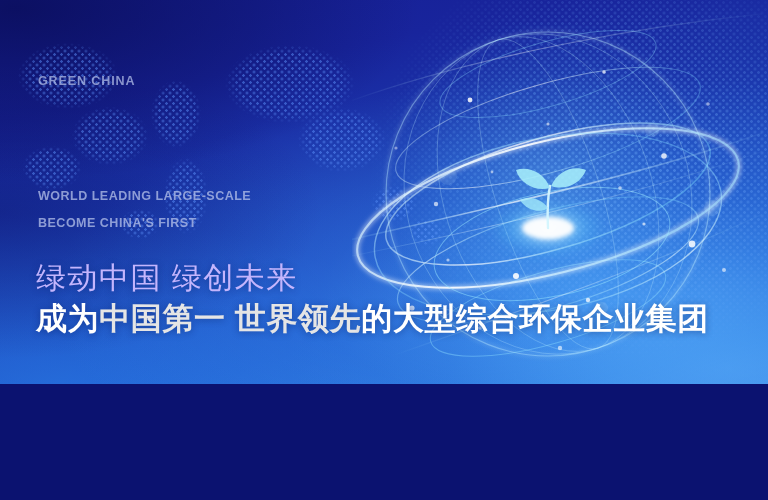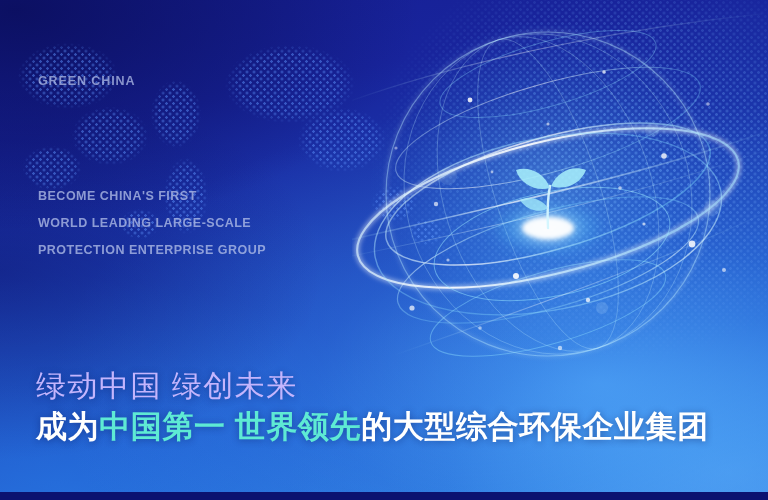--- a/index.html
+++ b/index.html
@@ -7,21 +7,21 @@
     padding: 0;
     background: #0b1270;
   }
   body {
     font-family: "Liberation Sans", sans-serif;
   }
 
   #banner {
     position: relative;
     width: 768px;
-    height: 492px;
+    height: 384px;
     overflow: hidden;
     background: #1a2aa0;
   }
 
   
   .layer {
     position: absolute;
     inset: 0;
     pointer-events: none;
   }
@@ -151,21 +151,21 @@
   }
   .headline .hl-2 {
     font-size: 31px;
     font-weight: bold;
     color: #ffffff;
     letter-spacing: 0.6px;
     line-height: 42px;
     white-space: nowrap;
     text-shadow: 0 1px 7px rgba(8,24,90,0.45);
   }
-  .headline .hl-2 .accent { color: #5eead4; }
+  .headline .hl-2 .accent { color: #e5e5e5; }
 </style>
 </head>
 <body>
 
 <div id="banner">
 
   <div class="layer bg-base"></div>
   <div class="layer bg-vignette"></div>
   <div class="dotmap"></div>
   <div class="dotfield"></div>
@@ -279,23 +279,22 @@
         <circle cx="360" cy="200" r="8" opacity="0.13"></circle>
       </g>
     </svg>
   </div>
 
   <div class="tagline">
     <div class="tline">GREEN CHINA</div>
   </div>
 
   <div class="mission">
+    <div class="mline">WORLD LEADING LARGE-SCALE</div>
     <div class="mline">BECOME CHINA'S FIRST</div>
-    <div class="mline">WORLD LEADING LARGE-SCALE</div>
-    <div class="mline">PROTECTION ENTERPRISE GROUP</div>
   </div>
 
   <div class="headline">
     <div class="hl-1">绿动中国 绿创未来</div>
     <div class="hl-2"><span>成为</span><span class="accent">中国第一 世界领先</span><span>的大型综合环保企业集团</span></div>
   </div>
 
 </div>
 
 </body></html>

